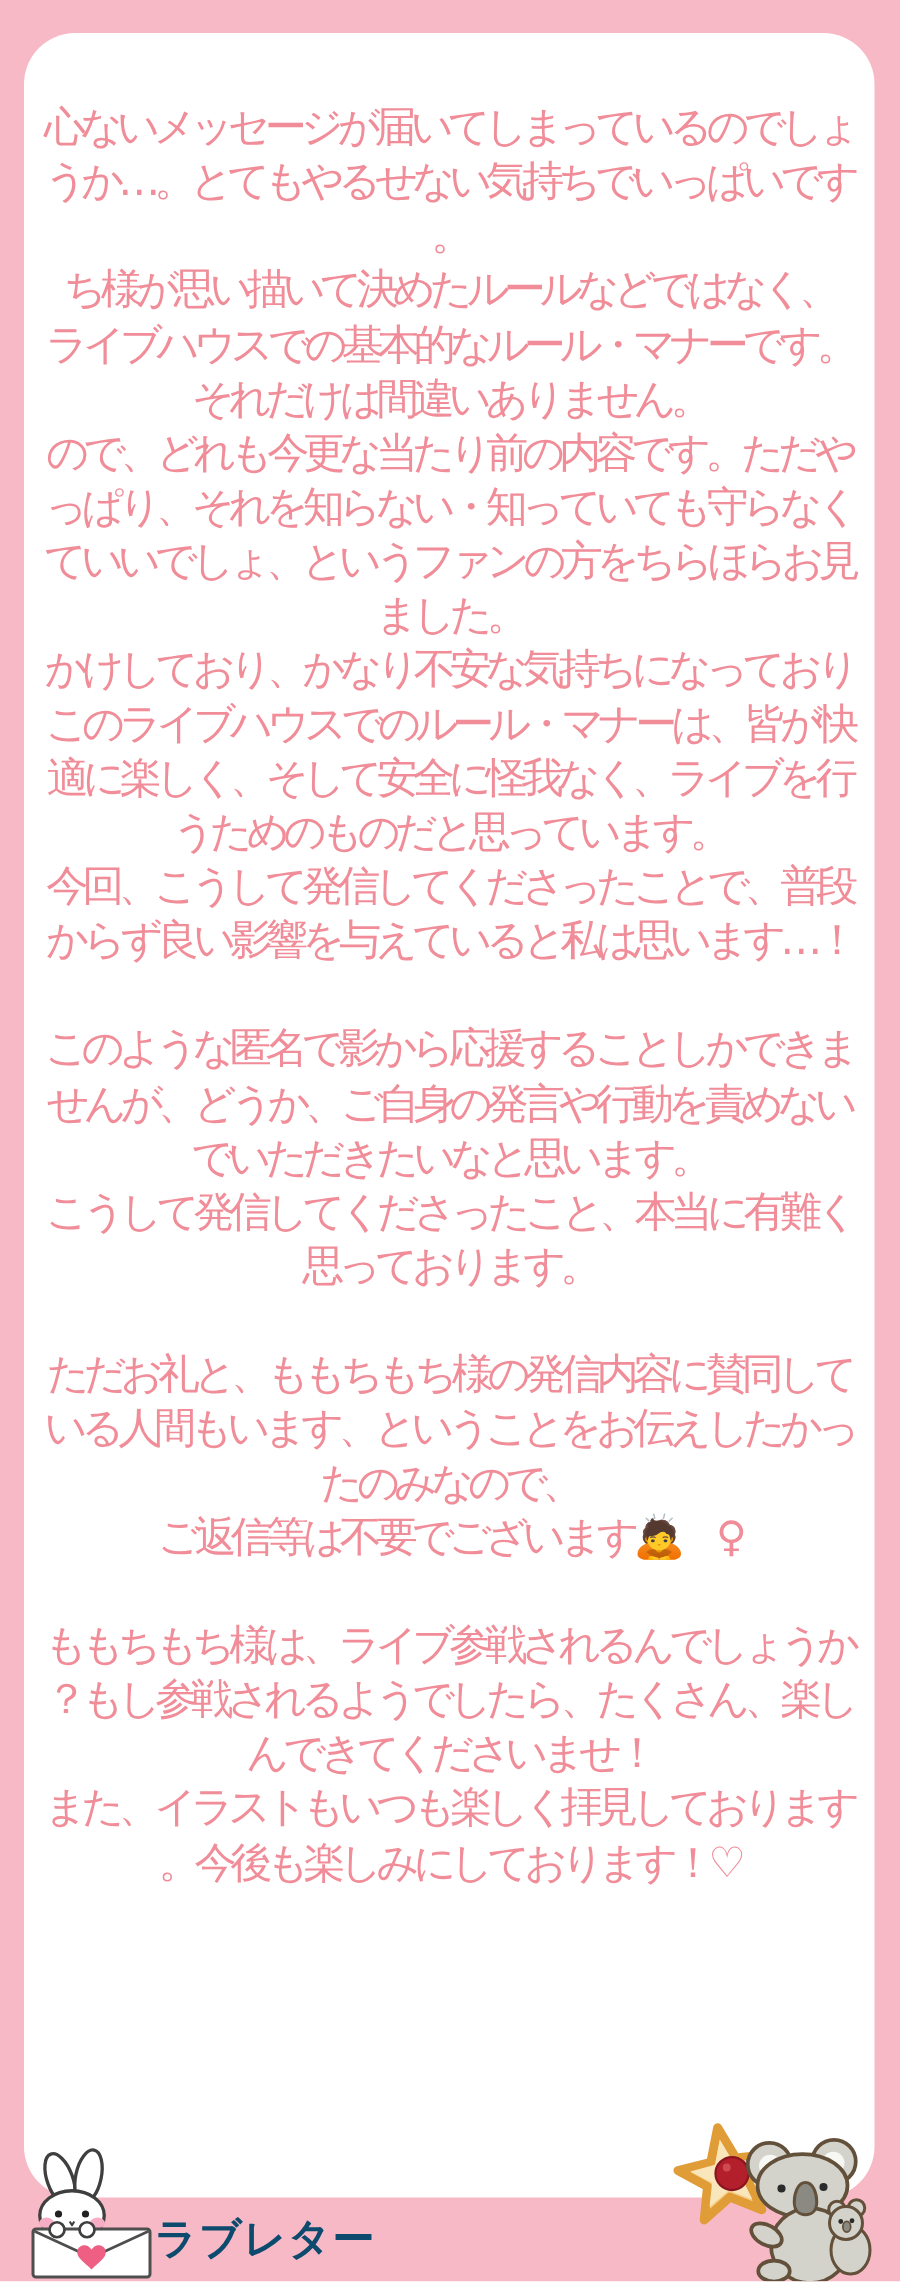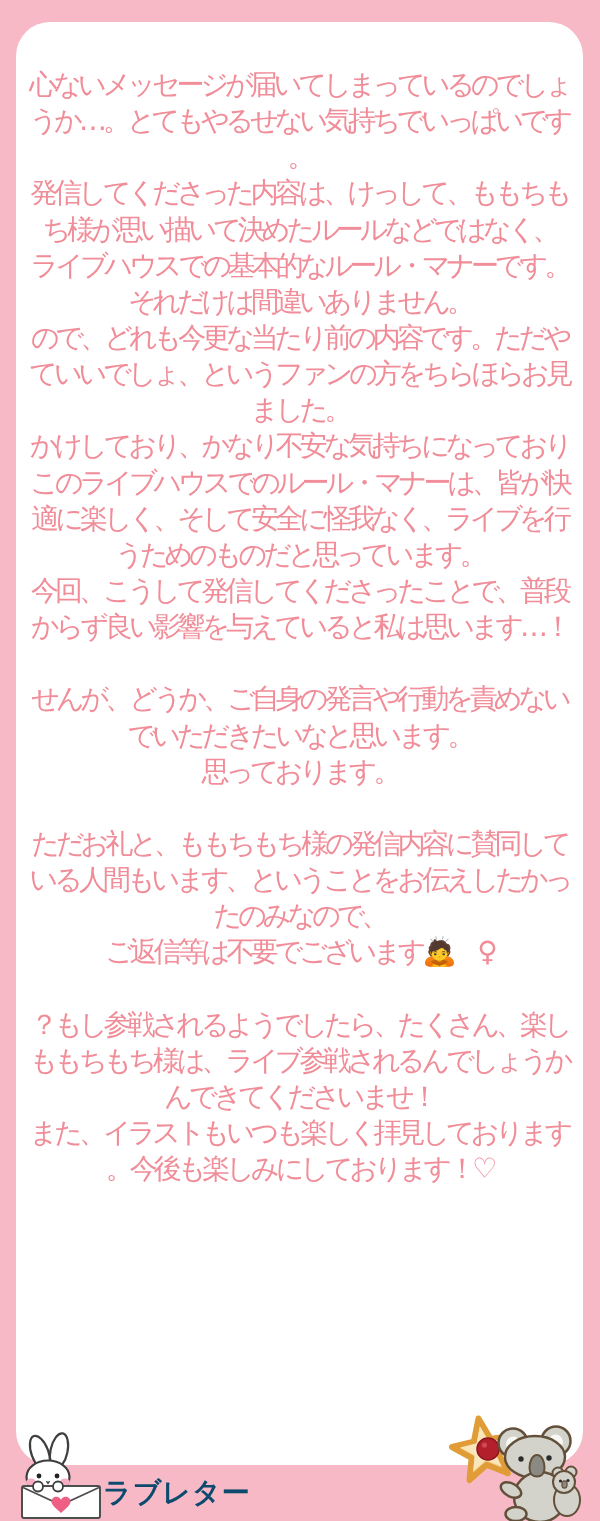--- a/index.html
+++ b/index.html
@@ -52,45 +52,47 @@
 </head>
 <body>
 
 <div class="screen">
 
   <div class="card">
     <div class="letter-text">
         <div class="msg-line">心ないメッセージが届いてしまっているのでしょ</div>
         <div class="msg-line">うか…。とてもやるせない気持ちでいっぱいです</div>
         <div class="msg-line">。</div>
-        <div class="msg-line">発信してくださった内容は、けっして、ももちも</div>
         <div class="msg-line">ち様が思い描いて決めたルールなどではなく、</div>
         <div class="msg-line">ライブハウスでの基本的なルール・マナーです。</div>
         <div class="msg-line">それだけは間違いありません。</div>
         <div class="msg-line">ので、どれも今更な当たり前の内容です。ただや</div>
+        <div class="msg-line">っぱり、それを知らない・知っていても守らなく</div>
         <div class="msg-line">ていいでしょ、というファンの方をちらほらお見</div>
         <div class="msg-line">ました。</div>
         <div class="msg-line">かけしており、かなり不安な気持ちになっており</div>
         <div class="msg-line">このライブハウスでのルール・マナーは、皆が快</div>
         <div class="msg-line">適に楽しく、そして安全に怪我なく、ライブを行</div>
         <div class="msg-line">うためのものだと思っています。</div>
         <div class="msg-line">今回、こうして発信してくださったことで、普段</div>
         <div class="msg-line">からず良い影響を与えていると私は思います…！</div>
         <div class="msg-line">&nbsp;</div>
+        <div class="msg-line">このような匿名で影から応援することしかできま</div>
         <div class="msg-line">せんが、どうか、ご自身の発言や行動を責めない</div>
         <div class="msg-line">でいただきたいなと思います。</div>
+        <div class="msg-line">こうして発信してくださったこと、本当に有難く</div>
         <div class="msg-line">思っております。</div>
         <div class="msg-line">&nbsp;</div>
         <div class="msg-line">ただお礼と、ももちもち様の発信内容に賛同して</div>
         <div class="msg-line">いる人間もいます、ということをお伝えしたかっ</div>
         <div class="msg-line">たのみなので、</div>
         <div class="msg-line">ご返信等は不要でございます🙇　♀</div>
         <div class="msg-line">&nbsp;</div>
+        <div class="msg-line">ももちもち様は、ライブ参戦されるんでしょうか</div>
         <div class="msg-line">？もし参戦されるようでしたら、たくさん、楽し</div>
-        <div class="msg-line">ももちもち様は、ライブ参戦されるんでしょうか</div>
         <div class="msg-line">んできてくださいませ！</div>
         <div class="msg-line">また、イラストもいつも楽しく拝見しております</div>
         <div class="msg-line">。今後も楽しみにしております！♡</div>
       </div>
   </div>
 
   <svg class="mascot star-svg" width="75" height="84" viewBox="0 0 75 84">
     <g transform="rotate(-10 37 42)">
       <path d="M37 10 L45.5 32 L68 33.5 L50.5 47.5 L56.5 69 L37 57 L17.5 69 L23.5 47.5 L6 33.5 L28.5 32 Z" fill="#F7CF87" stroke="#E09C36" stroke-width="6" stroke-linejoin="round"></path>
       <path d="M37 18 L43 34 L60 35.5 L47 45.5 L51.5 61 L37 52.5 L22.5 61 L27 45.5 L14 35.5 L31 34 Z" fill="#FAE6BB"></path>

